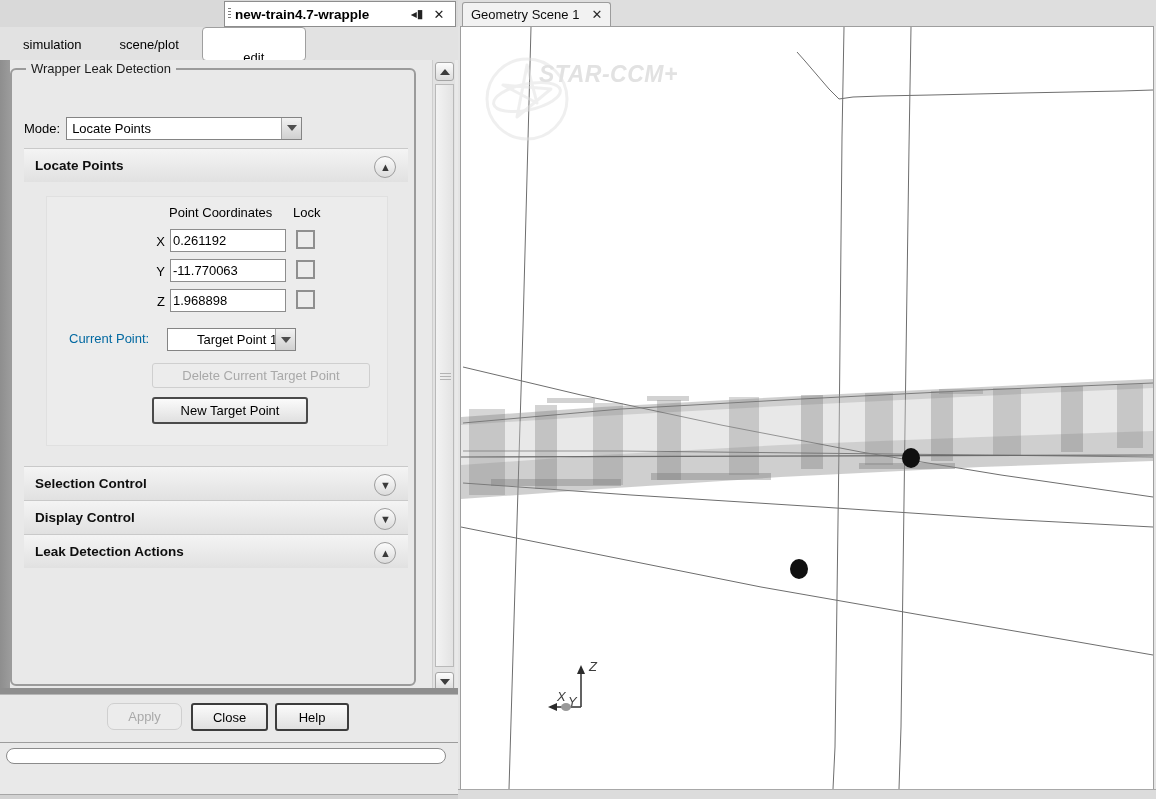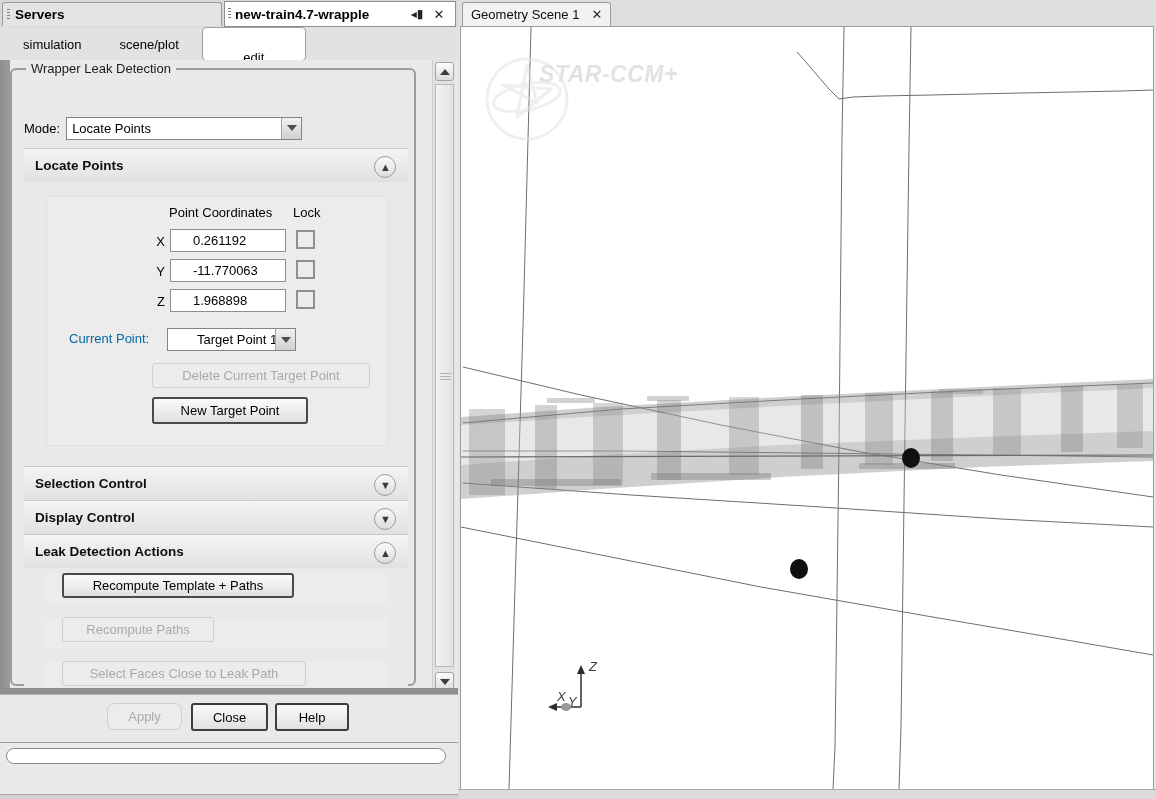--- a/index.html
+++ b/index.html
@@ -181,21 +181,21 @@
   #crow-y{top:60px;}
   #crow-z{top:90px;}
   .axis-lbl{
     position:absolute;left:104px;width:14px;text-align:right;font-size:13px;color:#000;
   }
   .coord-field{
     position:absolute;left:123px;top:2px;width:116px;height:23px;
     background:#ffffff;border:1px solid #8d8d8d;
     box-sizing:border-box;
     font-size:13px;color:#000;
-    padding-left:22px;line-height:21px;
+    padding-left:2px;line-height:21px;
     white-space:nowrap;overflow:hidden;
   }
   .lock-cb{
     position:absolute;left:249px;top:3px;width:19px;height:19px;
     background:#ececec;border:2px solid #8f8f8f;
     box-sizing:border-box;
   }
 
   .curpt-row{
     position:absolute;left:0;top:130px;width:342px;height:26px;
@@ -348,24 +348,20 @@
   .triad .lab{position:absolute;font-size:13px;font-style:italic;color:#3c3c3c;}
 </style>
 </head>
 <body>
 
 <div class="app">
 
   <div class="left-dock">
 
     <div class="titlebar-row">
-      <div class="tab-servers">
-        <div class="grip"></div>
-        <span class="lbl">Servers</span>
-      </div>
       <div class="tab-title">
         <div class="grip"></div>
         <span class="lbl">new-train4.7-wrapple</span>
         <span class="ic">◂▮</span>
         <span class="ic close">✕</span>
       </div>
     </div>
 
     <div class="tabs-row">
       <div class="tabbtn">simulation</div>
@@ -451,28 +447,20 @@
                 </span>
             </div>
 
             <div class="sect-head" id="sect-actions">
               <span class="t">Leak Detection Actions</span>
               <span class="btn-toggle">
                   <span class="dblchev">▲</span>
                 </span>
             </div>
 
-            <div class="actions-body">
-              <div class="act-slot" id="aslot1"></div>
-              <div class="act-slot" id="aslot2"></div>
-              <div class="act-slot" id="aslot3"></div>
-              <div class="wbtn strong" id="btn-recompute-tp">Recompute Template + Paths</div>
-              <div class="wbtn disabled" id="btn-recompute-p">Recompute Paths</div>
-              <div class="wbtn disabled" id="btn-select-faces">Select Faces Close to Leak Path</div>
-            </div>
 
           </div>
         </div>
       </div>
 
       <div class="vscroll">
         <div class="sb-arrow" id="sb-up">
             <span class="tri-u"></span>
           </div>
         <div class="sb-thumb">

